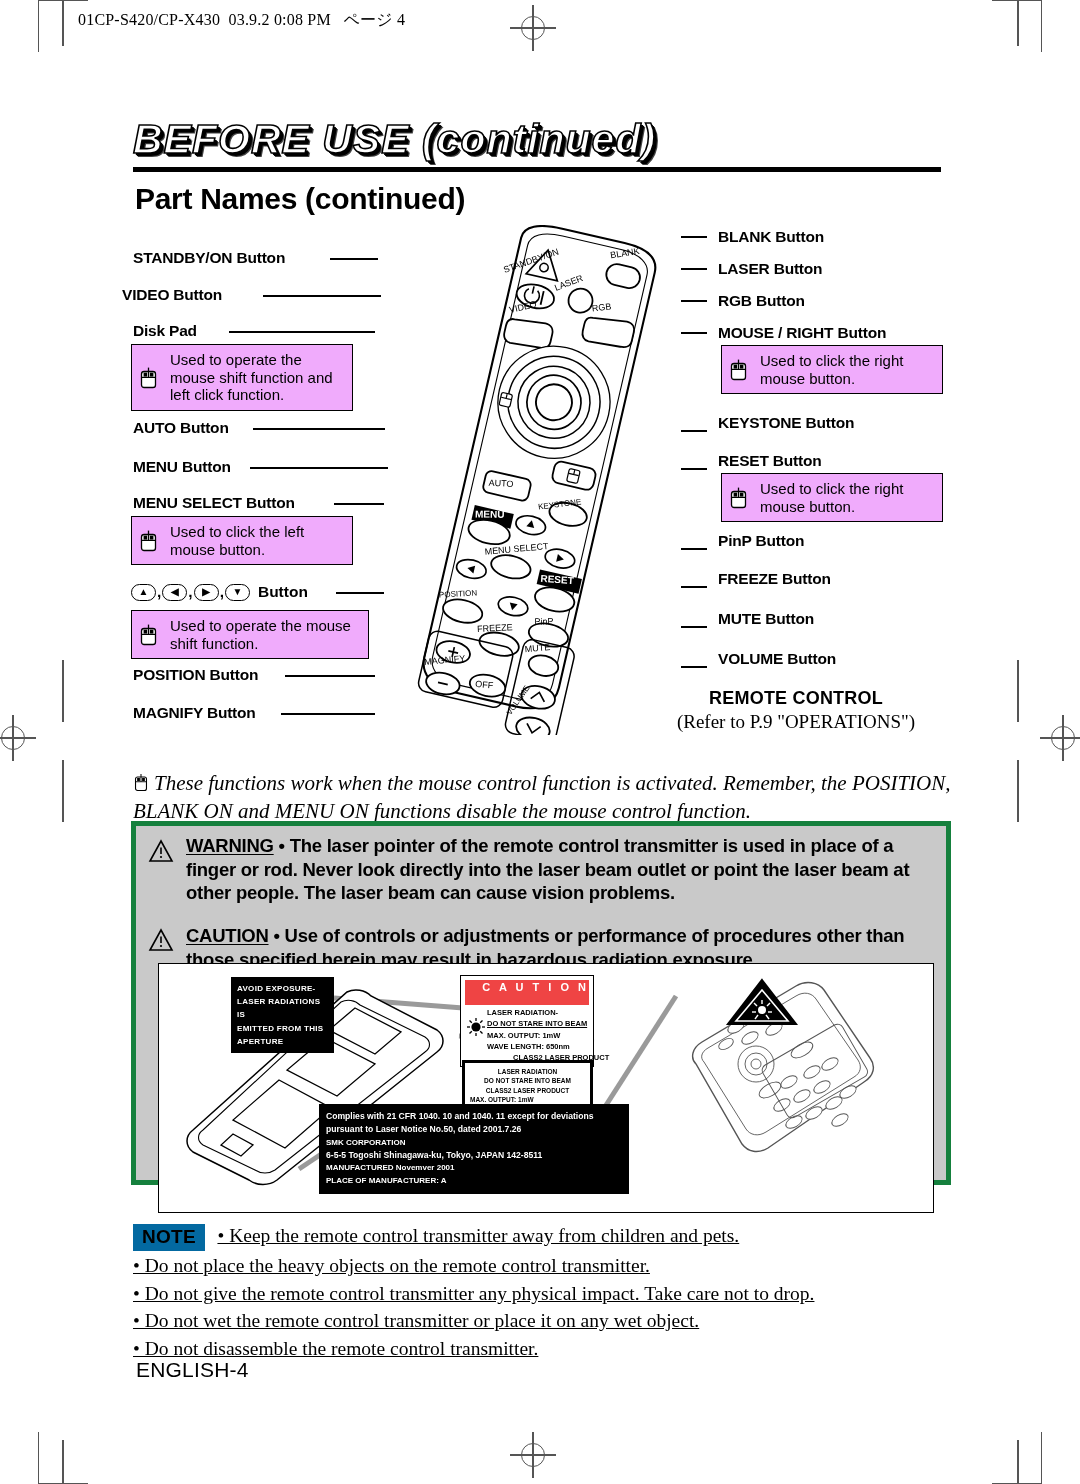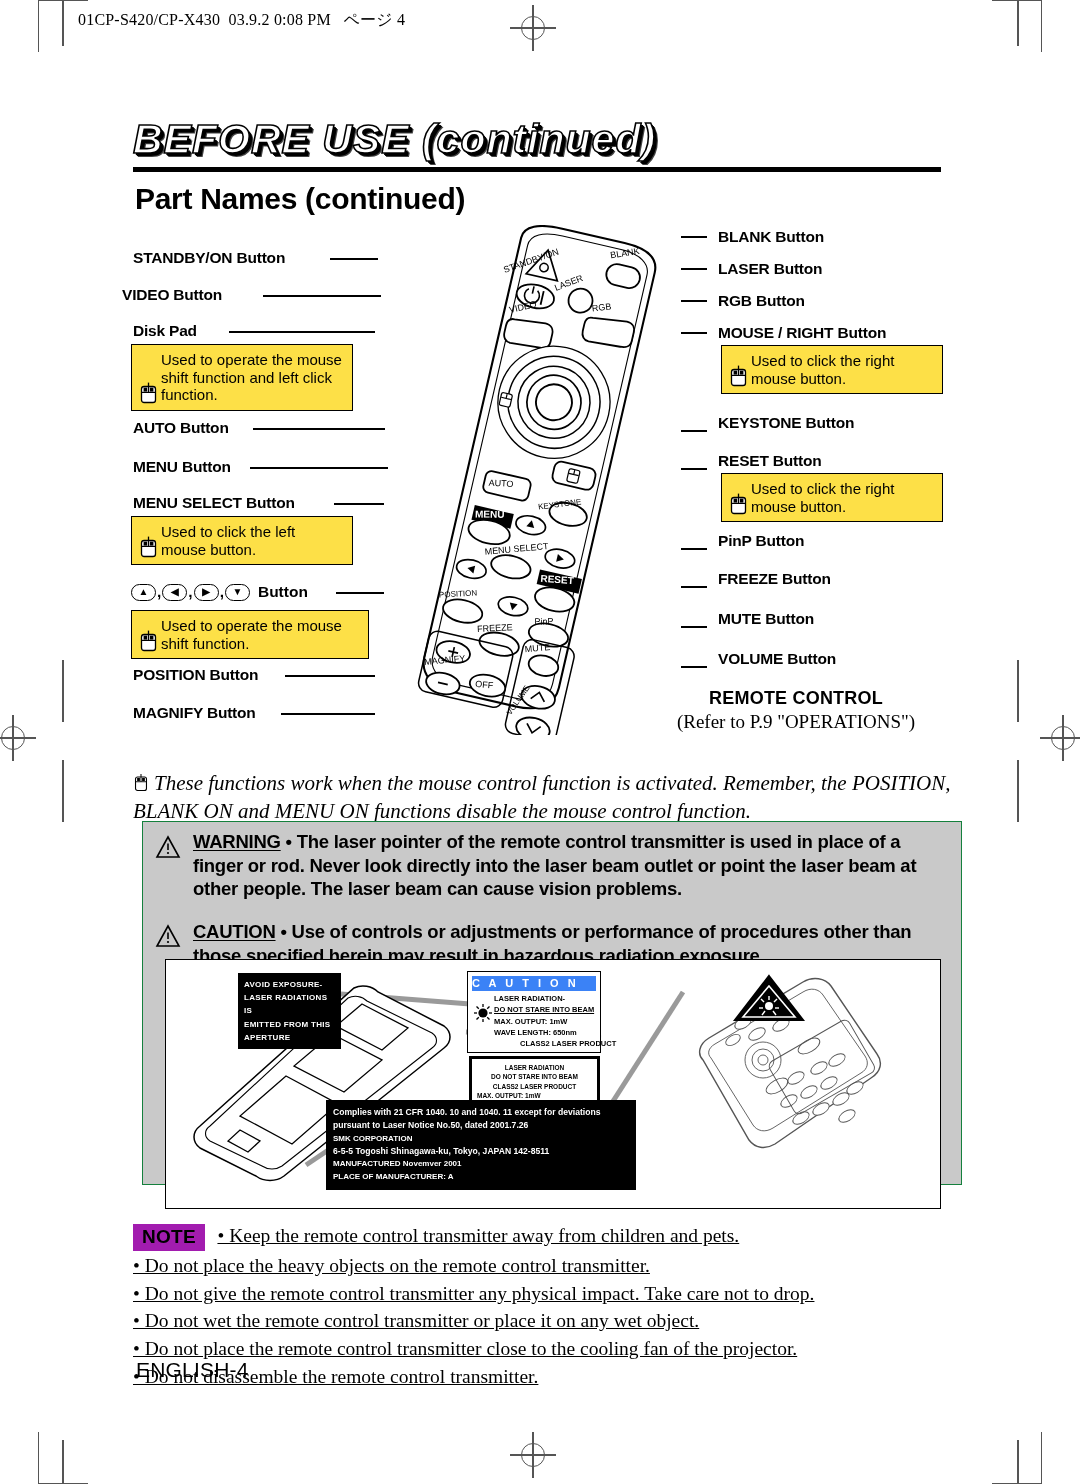--- a/index.html
+++ b/index.html
@@ -57,22 +57,22 @@
   .lbl {
     position: absolute;
     font-size: 15.5px; font-weight: bold; letter-spacing: -.2px;
     white-space: nowrap;
   }
   .leader { position: absolute; background: #000; height: 2.4px; }
   .leader-r { position: absolute; background: #000; height: 2.4px; width: 26px; }
 
   
   .nbox {
-    position: absolute; border: 1.6px solid #000; background: #fde047;
-    display: flex; align-items: flex-end; gap: 3px;
+    position: absolute; border: 1.6px solid #000; background: #f0abfc;
+    display: flex; align-items: center; gap: 12px;
     padding: 6px 8px 6px 7px;
   }
   .nbox .ntext {
     font-size: 15px; line-height: 1.18; font-family: "Liberation Sans", sans-serif;
   }
   .mouse-ico { flex: 0 0 auto; width: 19px; height: 23px; }
 
   
   .arrowrow {
     position: absolute; display: flex; align-items: center; gap: 1px;
@@ -97,22 +97,22 @@
 
   
   #mousenote {
     position: absolute; left: 133px; top: 770px; width: 818px;
     font-family: "Liberation Serif", serif; font-size: 21px; line-height: 1.32; font-style: italic;
   }
   #mousenote .mi { display: inline-block; vertical-align: -3px; margin-right: 5px; }
 
   
   #warnpanel {
-    position: absolute; left: 142px; top: 821px; width: 820px; height: 364px;
-    background: #c9c9c9; border: 1px solid #15803d;
+    position: absolute; left: 131px; top: 821px; width: 820px; height: 364px;
+    background: #c9c9c9; border: 5px solid #15803d;
   }
   .wtri { position: absolute; width: 26px; height: 24px; }
   .wtext {
     font-size: 18.5px; font-weight: bold; line-height: 1.28; letter-spacing: -.25px;
   }
   .wtext u { text-underline-offset: 2px; }
 
   #warn-block { position: absolute; left: 12px; top: 8px; width: 798px; }
   #caution-block { position: absolute; left: 12px; top: 98px; width: 798px; }
   .windent { padding-left: 38px; }
@@ -129,22 +129,22 @@
     background: #000; color: #fff;
     font-size: 8px; font-weight: bold; line-height: 1.65; letter-spacing: .3px;
   }
 
   
   #caution-label {
     position: absolute; left: 301px; top: 11px; width: 134px;
     background: #fff; border: 1.2px solid #000; padding: 4px 4px 3px 4px;
   }
   #caution-label .cap {
-    background: #3b82f6; color: #fff; text-align: left;
-    font-size: 11px; font-weight: bold; letter-spacing: 3px; padding: 1px 0 2px 0;
+    background: #ef4444; color: #fff; text-align: right;
+    font-size: 11px; font-weight: bold; letter-spacing: 3px; padding: 1px 0 12px 0;
   }
   #caution-label .cbody { position: relative; padding: 2px 0 0 22px; }
   #caution-label .cline { font-size: 7.5px; font-weight: bold; line-height: 1.5; white-space: nowrap; }
   #caution-label .cline.u { text-decoration: underline; }
   #caution-label .cline.ind { padding-left: 26px; }
   .burst { position: absolute; left: 0px; top: 12px; width: 22px; height: 20px; }
 
   #caution-label2 {
     position: absolute; left: 303px; top: 96px; width: 131px;
     background: #000; padding: 3px;
@@ -158,21 +158,21 @@
   #compliance {
     position: absolute; left: 160px; top: 140px; width: 310px;
     background: #000; color: #fff; padding: 6px 7px 7px 7px;
   }
   #compliance .cl { font-size: 8.6px; font-weight: bold; line-height: 1.55; white-space: nowrap; }
   #compliance .cl.sm { font-size: 8px; }
 
   
   #notes { position: absolute; left: 133px; top: 1222px; width: 820px; }
   #note-badge {
-    display: inline-block; background: #a21caf; color: #000;
+    display: inline-block; background: #0369a1; color: #000;
     font-family: "Liberation Sans", sans-serif; font-weight: bold;
     font-size: 19px; padding: 2px 9px 3px 9px; letter-spacing: .3px;
     vertical-align: -1px;
   }
   #notes .nl {
     font-family: "Liberation Serif", serif; font-size: 19.5px; line-height: 1.42;
     white-space: nowrap;
     text-decoration: underline;
   }
   #notes .first { margin-bottom: 1px; }
@@ -659,17 +659,16 @@
 </div>
 
 <div id="notes">
   <div class="first">
     <span id="note-badge">NOTE</span>
     <span class="nl" style="margin-left:8px;">• Keep the remote control transmitter away from children and pets.</span>
   </div>
   <div class="nl">• Do not place the heavy objects on the remote control transmitter.</div>
   <div class="nl">• Do not give the remote control transmitter any physical impact. Take care not to drop.</div>
   <div class="nl">• Do not wet the remote control transmitter or place it on any wet object.</div>
-  <div class="nl">• Do not place the remote control transmitter close to the cooling fan of the projector.</div>
   <div class="nl">• Do not disassemble the remote control transmitter.</div>
 </div>
 
 <div id="footer">ENGLISH-4</div>
 
 </body></html>

